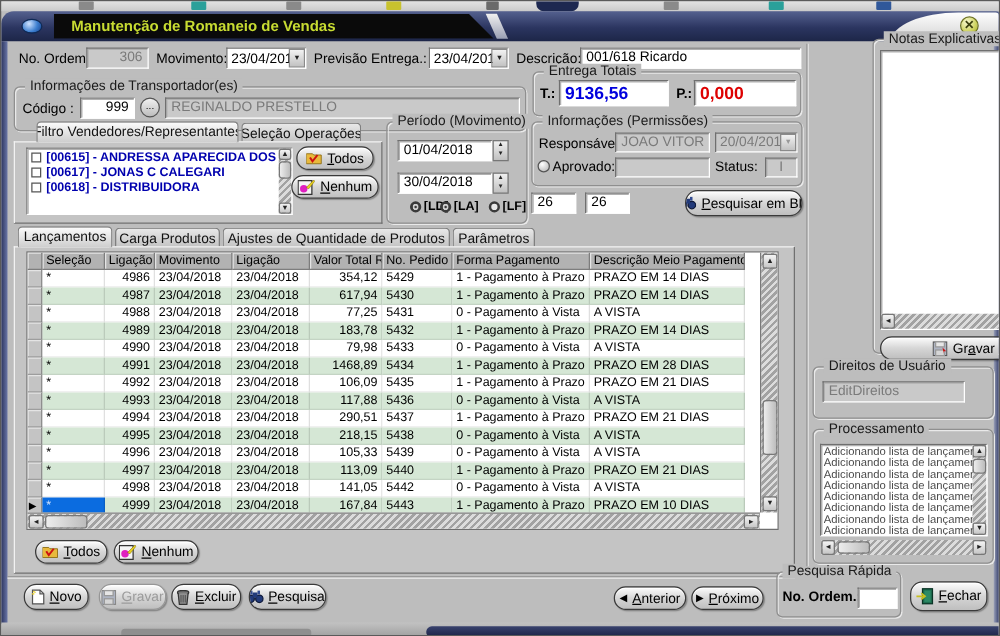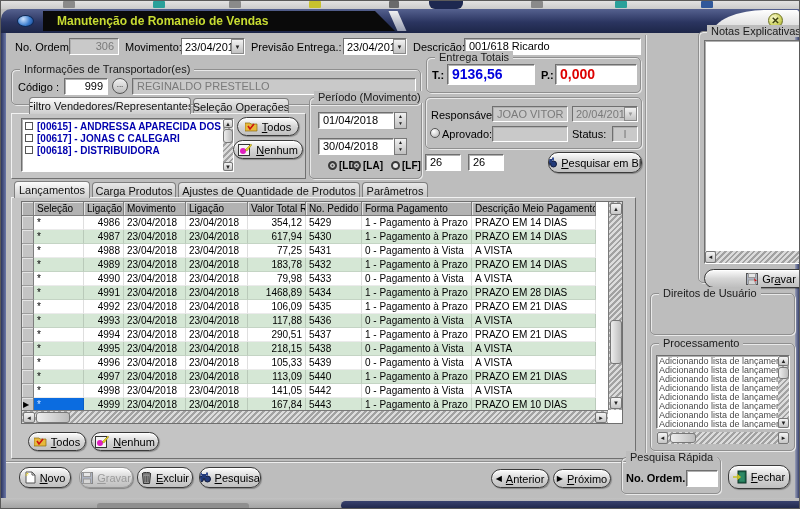--- a/index.html
+++ b/index.html
@@ -188,20 +188,21 @@
           <span>[LA]</span>
         </span>
         <span class="flag" style="left: 79px; top: 0px;">
           <span class="fcirc"></span>
           <span>[LF]</span>
         </span>
       </div>
   </div>
 
   <div class="group" style="left:424px;top:96px;width:217px;height:52px;">
+    <span class="gtitle">Informações (Permissões)</span>
     <span class="lbl" style="left:5px;top:11px;">Responsável:</span>
     <div class="sunken dis" style="left:66px;top:8px;width:76px;height:16px;">JOAO VITOR</div>
     <div class="combo dis" style="left:146px;top:8px;width:66px;height:16px;background:#c9c9c9;color:#7a7a7a;">
         <span>20/04/2018</span>
       </div>
     <div class="ddbtn" style="left:198px;top:9px;height:14px;color:#999;">▼</div>
     <div class="abs" style="left:4px;top:30px;width:10px;height:10px;border-radius:50%;background:radial-gradient(circle at 35% 30%,#fff,#b0b0b0);border:1px solid #555;"></div>
     <span class="lbl" style="left:16px;top:30px;">Aprovado:</span>
     <div class="sunken dis" style="left:66px;top:28px;width:76px;height:16px;"></div>
     <span class="lbl" style="left:146px;top:30px;">Status:</span>
@@ -502,20 +503,21 @@
           <rect x="2.5" y="0.5" width="7" height="4" fill="#e6e6e6" stroke="#999"></rect>
           <rect x="2.5" y="7" width="7" height="4.5" fill="#d6d6d6" stroke="#999"></rect>
           <path d="M8 5 l3 3 l-2 0 l0 2" fill="#cc1111"></path>
         </svg>
       <span>Gr<u>a</u>var</span>
     </div>
   </div>
 
   <div class="group" style="left:649px;top:292px;width:145px;height:42px;">
     <span class="gtitle">Direitos de Usuário</span>
+    <div class="sunken dis" style="left:7px;top:11px;width:114px;height:17px;">EditDireitos</div>
   </div>
 
   <div class="group" style="left:649px;top:342px;width:145px;height:108px;">
     <span class="gtitle">Processamento</span>
     <div class="sunken" style="left:5px;top:11px;width:134px;height:74px;padding:1px 2px;">
       <div>
           <div class="proc-line">Adicionando lista de lançament</div>
           <div class="proc-line">Adicionando lista de lançament</div>
           <div class="proc-line">Adicionando lista de lançament</div>
           <div class="proc-line">Adicionando lista de lançament</div>

